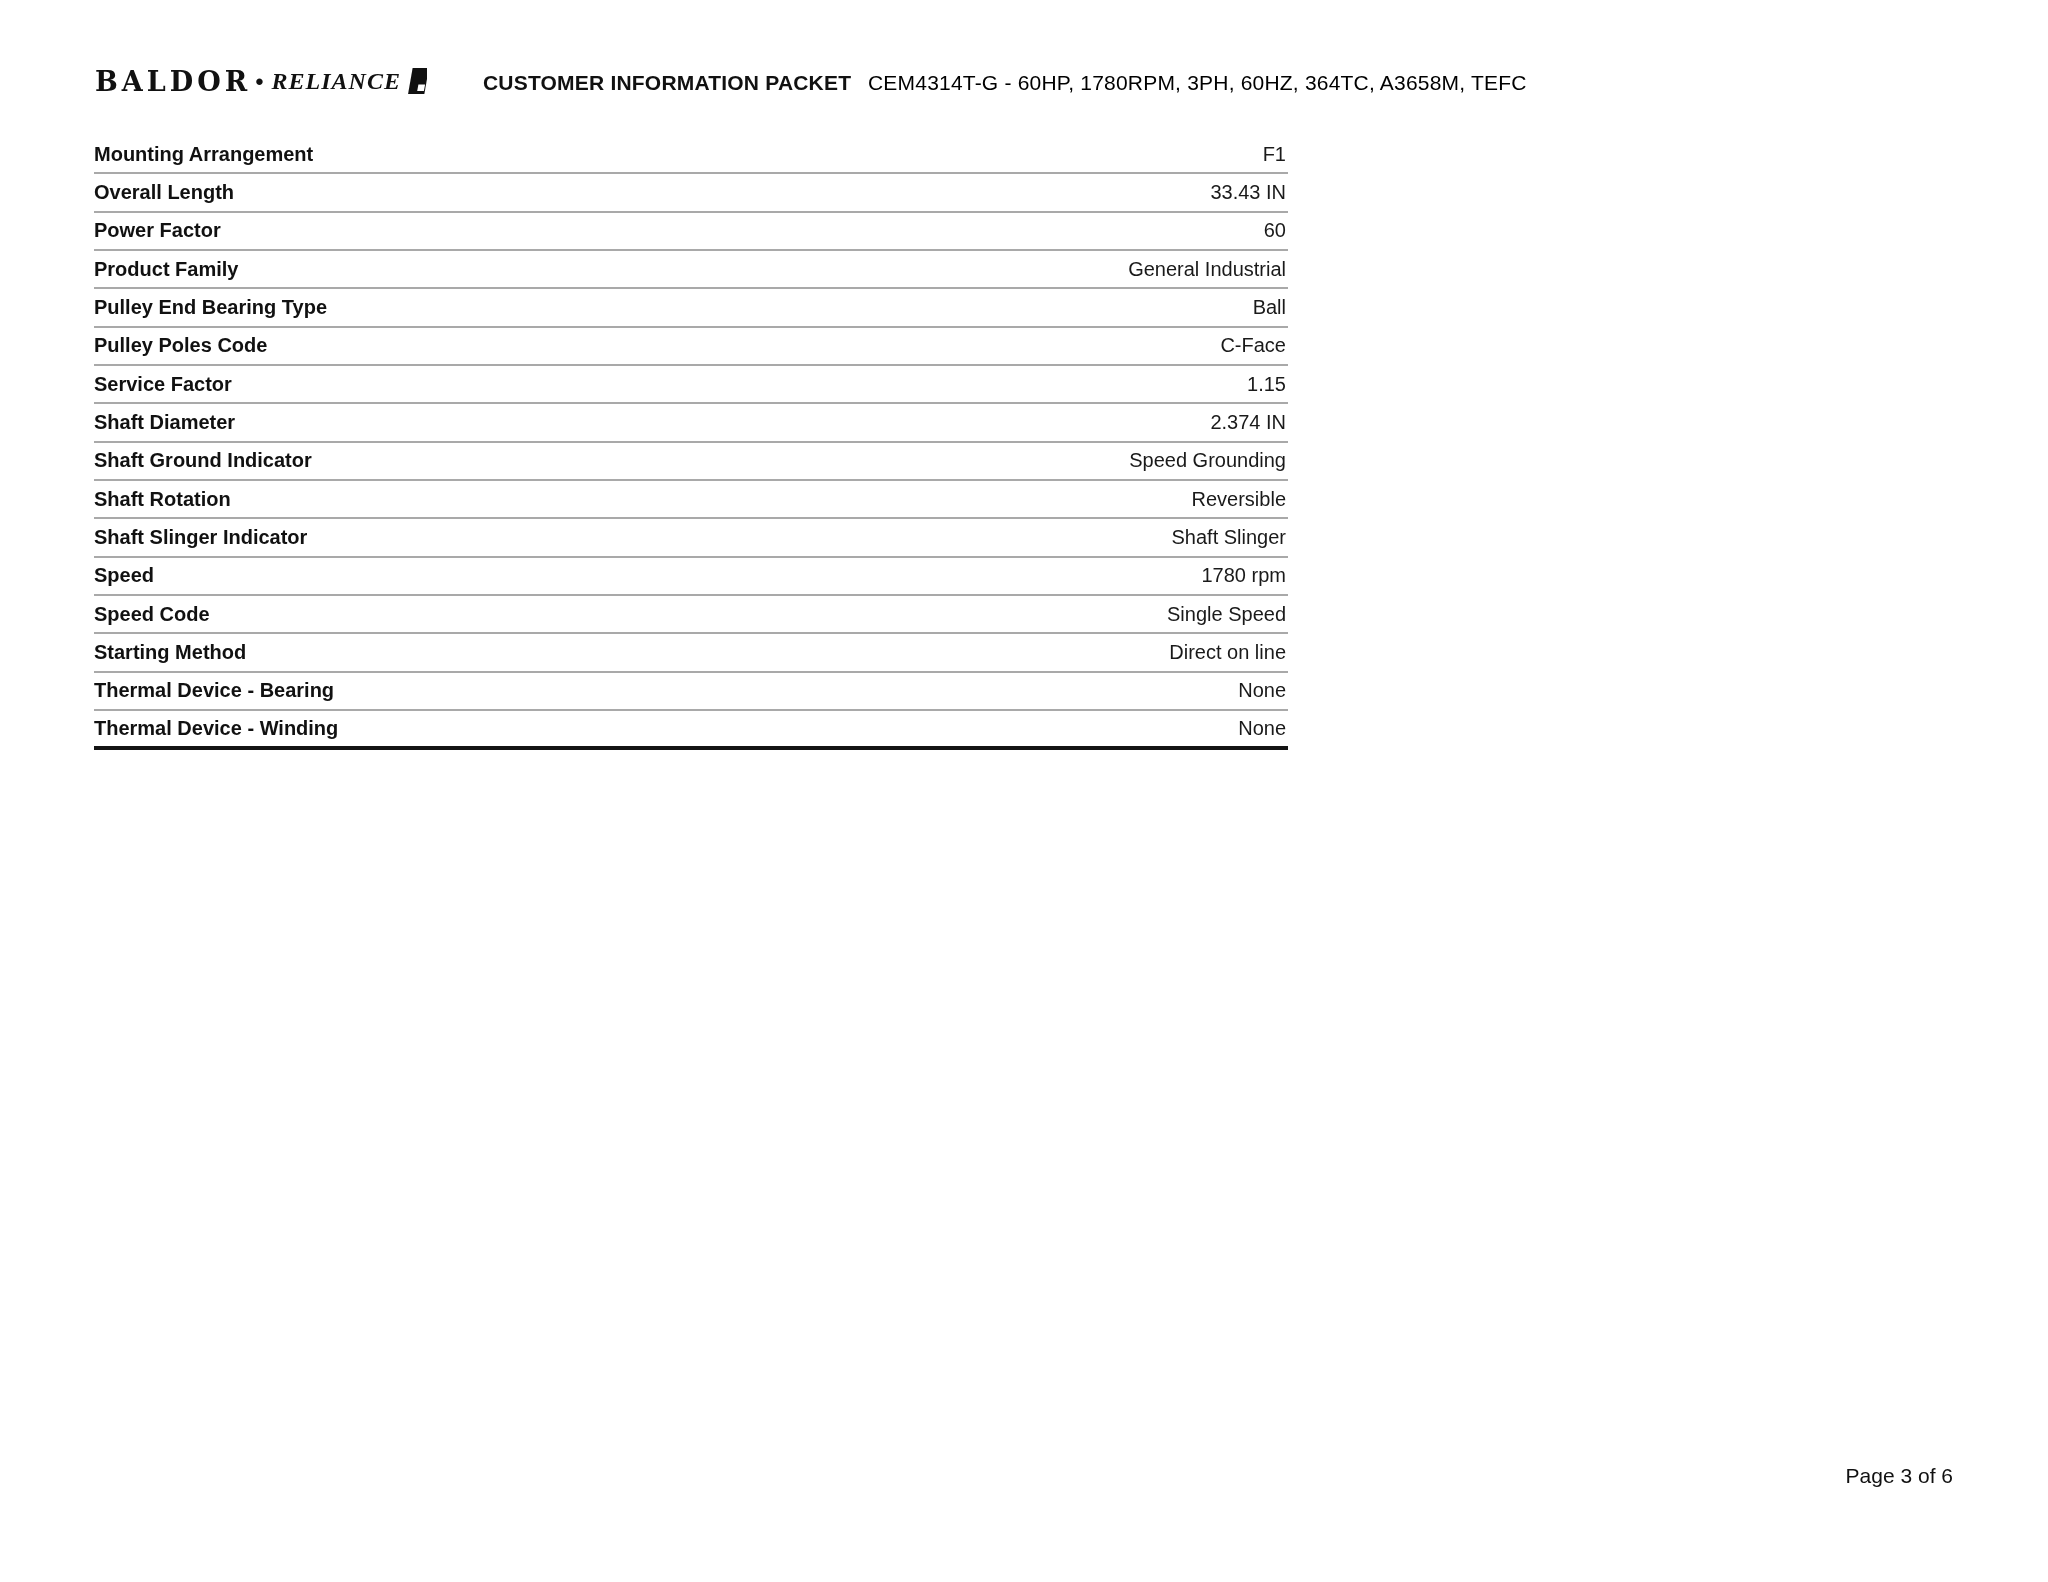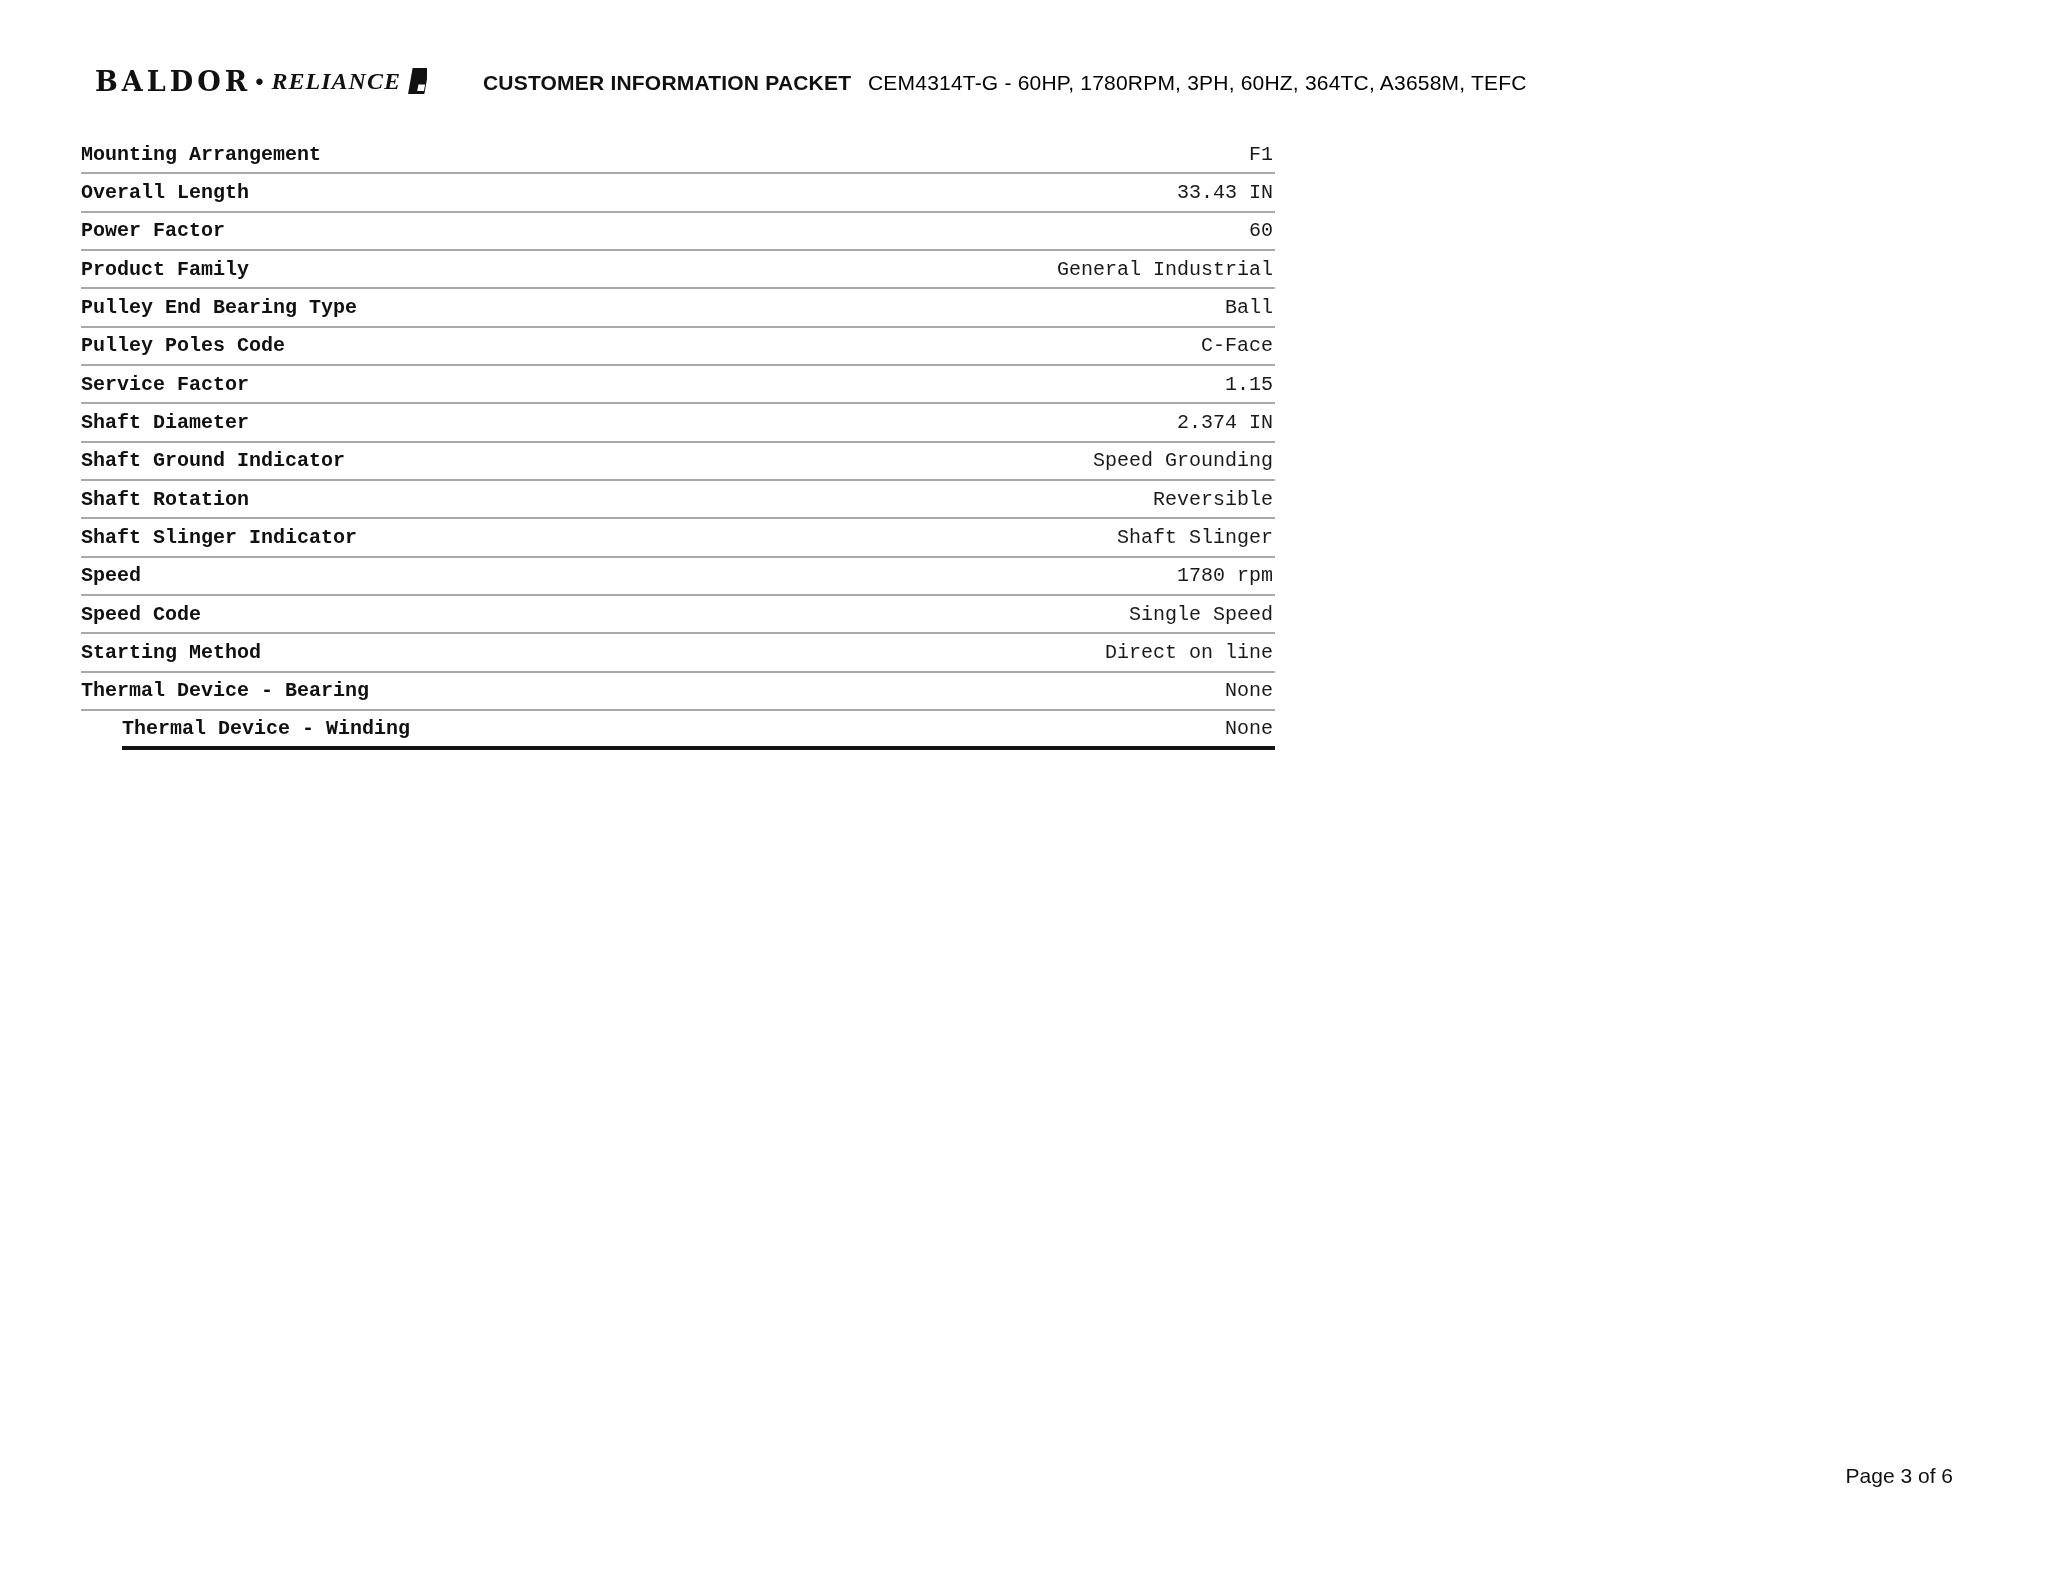--- a/index.html
+++ b/index.html
@@ -71,34 +71,32 @@
     font-weight: normal;
     font-size: 21px;
     letter-spacing: 0.2px;
     color: #000000;
     white-space: nowrap;
   }
 
   
   .specs-table {
     position: absolute;
-    left: 81px; top: 136px;
+    left: 94px; top: 136px;
     width: 1194px;
-    font-family: Liberation Mono, monospace;
   }
   .specs-table .row {
     height: 38.35px;
     display: flex;
     align-items: center;
     justify-content: space-between;
     border-bottom: 2px solid #a9a9a9;
   }
   .specs-table .row:last-of-type {
     border-bottom: 4px solid #141414;
-    margin-left: 41px;
   }
   .specs-table .label {
     font-weight: bold;
     font-size: 20px;
     color: #111111;
     white-space: nowrap;
   }
   .specs-table .value {
     font-weight: normal;
     font-size: 20px;

